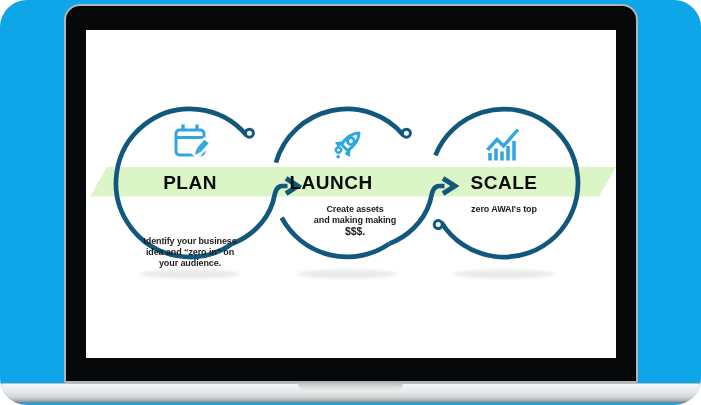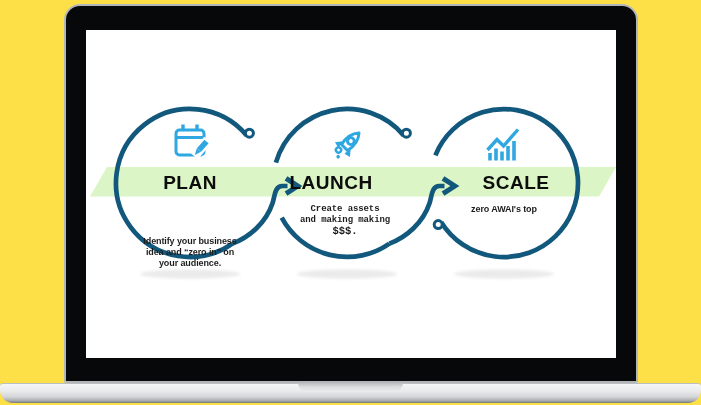--- a/index.html
+++ b/index.html
@@ -1,18 +1,19 @@
 <!DOCTYPE html>
 <html><head>
 <meta charset="utf-8">
 <style>
   html,body{margin:0;padding:0;background:#ffffff;}
   .canvas{
-    position:relative;width:701px;height:405px;background:#fde047;overflow:hidden;
+    position:relative;width:701px;height:405px;background:#0ea5e9;overflow:hidden;
     font-family:"Liberation Sans",sans-serif;
+    border-radius:27px;
   }
   
   .lid{
     position:absolute;left:64px;top:4px;width:574px;height:379px;box-sizing:border-box;
     background:#070809;border:2px solid #b3b6b8;border-radius:16px 16px 2px 2px;
   }
   .screen{
     position:absolute;left:86px;top:30px;width:530px;height:328px;background:#ffffff;
   }
   .base{
@@ -30,22 +31,22 @@
   .step-title{
     position:absolute;top:170px;width:180px;height:26px;line-height:26px;
     text-align:center;font-weight:800;font-size:19px;letter-spacing:.5px;color:#0c0c0c;
   }
   .step-desc{
     position:absolute;top:204px;width:170px;text-align:center;
     font-weight:700;font-size:9px;line-height:11px;letter-spacing:-.1px;color:#1c1c1c;
   }
   .desc-line{white-space:nowrap;}
   .desc-line.dollar{font-size:10.5px;}
-  .t-plan{left:100px;}  .t-launch{left:241px;}  .t-scale{left:426px;}
-  .d-plan{left:105px;margin-top:32px;}  .d-launch{left:260px;font-family:Liberation Mono, monospace;}  .d-scale{left:419px;}
+  .t-plan{left:100px;}  .t-launch{left:241px;}  .t-scale{left:414px;}
+  .d-plan{left:105px;margin-top:32px;}  .d-launch{left:270px;}  .d-scale{left:419px;}
 </style>
 </head>
 <body>
 
 <div class="canvas">
 
   <div class="lid"></div>
 
   <div class="screen"></div>
 

